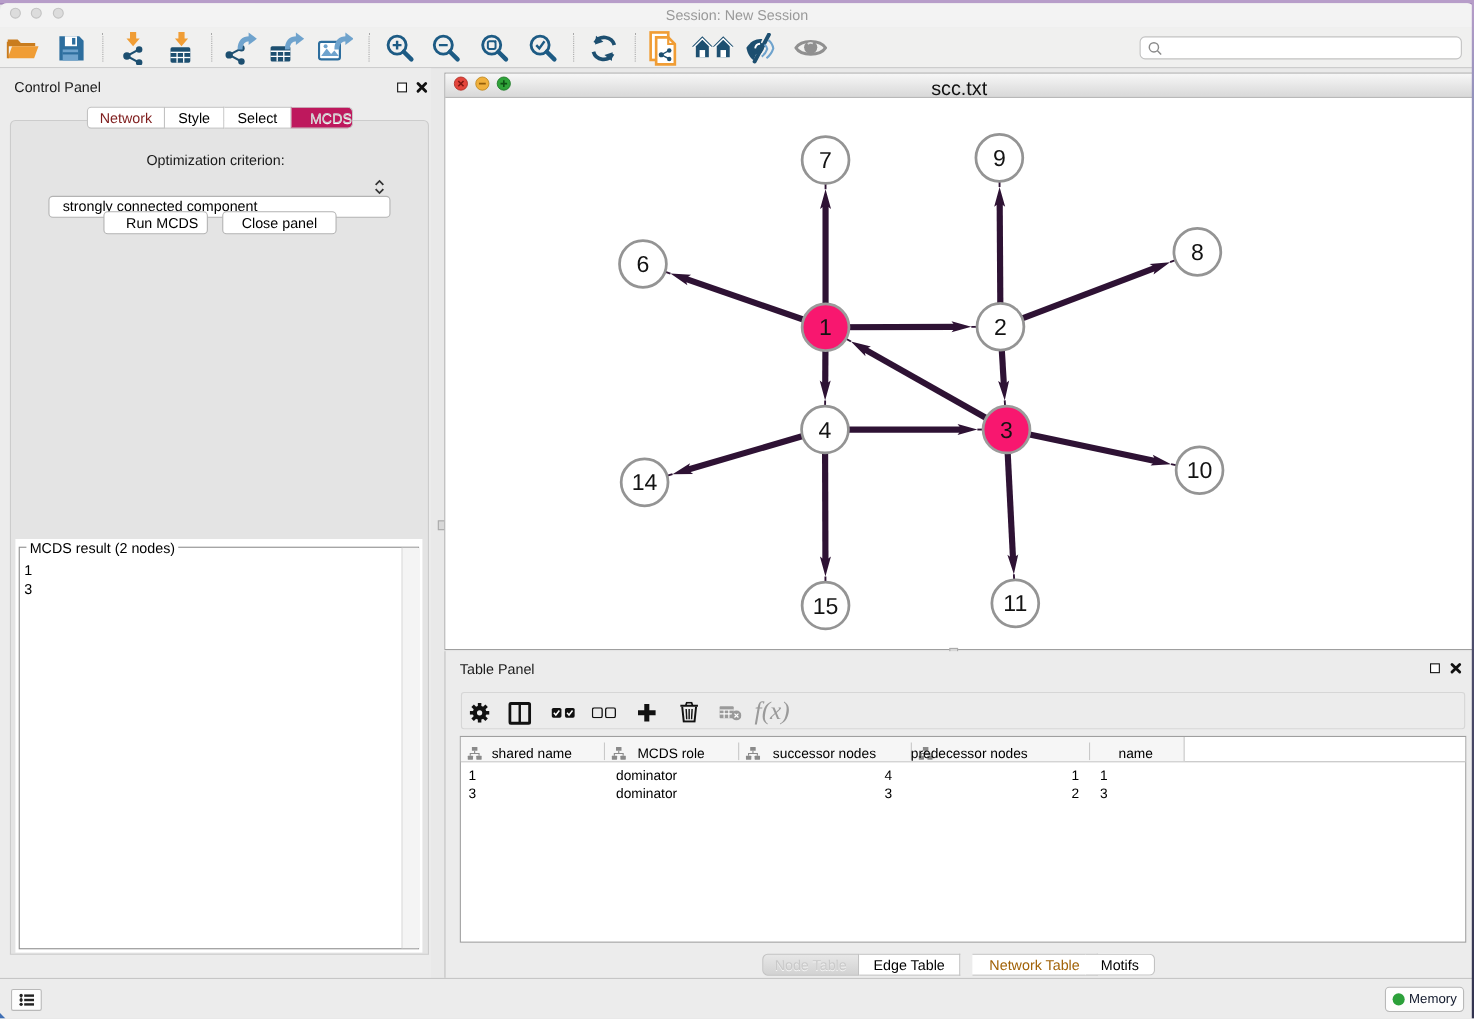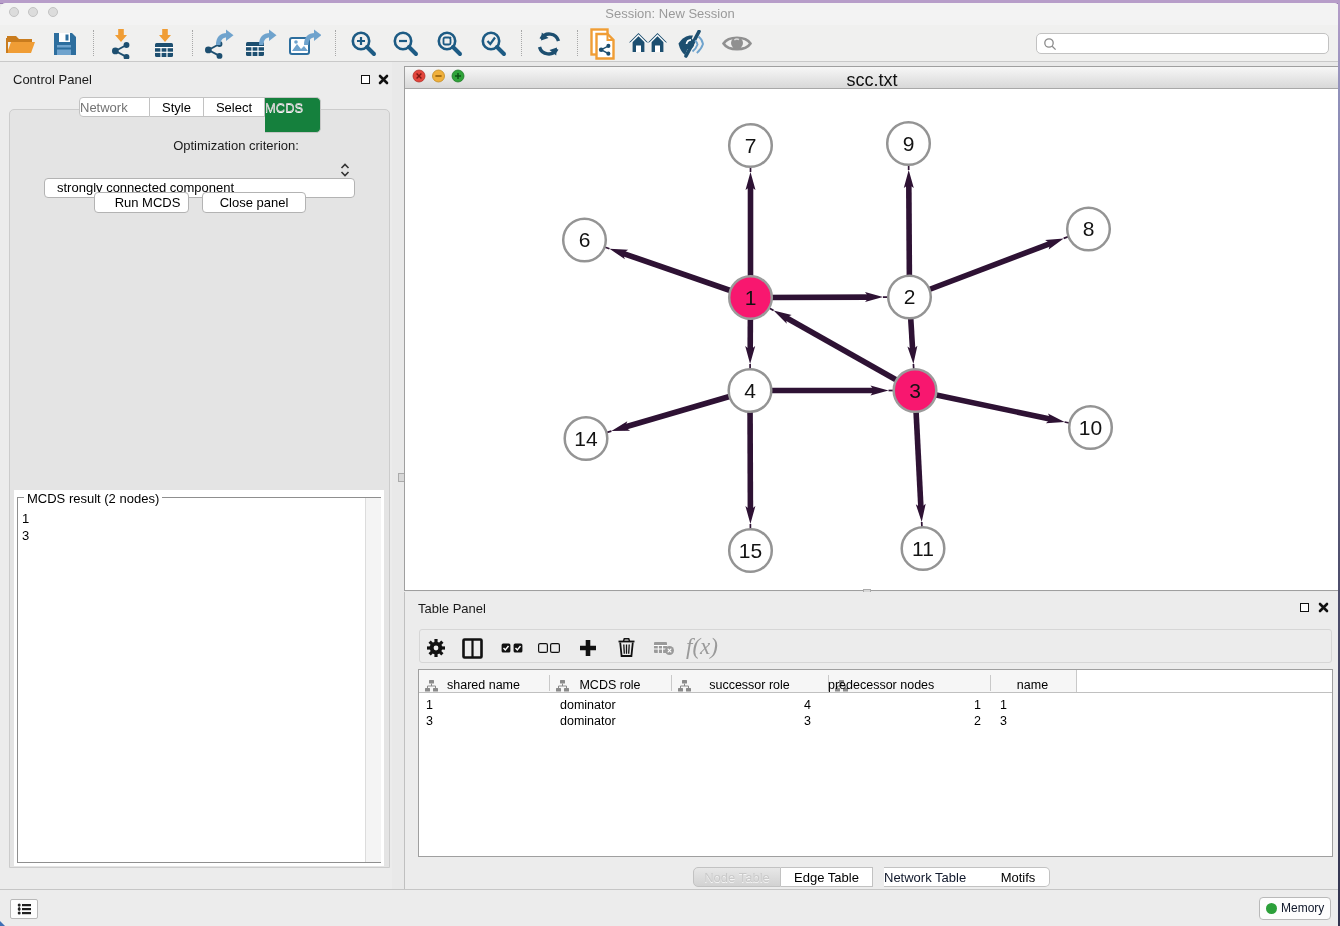--- a/index.html
+++ b/index.html
@@ -179,26 +179,26 @@
 <div class="abs" style="left:13px;top:72px;font-size:13px;color:#1a1a1a;">Control Panel</div>
 
 <div class="abs" style="left:361px;top:75px;width:9px;height:9px;border:1.5px solid #111;background:#fff;"></div>
 <svg class="abs" style="left:378px;top:74px" width="11" height="11" viewBox="0 0 11 11">
     <path d="M2,2 L9,9 M9,2 L2,9" stroke="#111" stroke-width="2.6" stroke-linecap="round"></path>
   </svg>
 
 <div class="abs" style="left:9px;top:109px;width:381px;height:759px;background:#e4e4e4;border:1px solid #cccccc;border-radius:5px 5px 0 0;"></div>
 
 <div class="abs" style="left:79px;top:97px;width:242px;height:20px;"></div>
-<div class="abs" style="left:79px;top:97px;width:71px;height:20px;background:#fff;border:1px solid #c2c2c2;border-radius:4px 0 0 4px;font-size:13px;line-height:19px;color:#737373;">Network</div>
+<div class="abs" style="left:79px;top:97px;width:71px;height:20px;background:#fff;border:1px solid #c2c2c2;border-radius:4px 0 0 4px;text-align:center;font-size:13px;line-height:19px;color:#7f1d1d;">Network</div>
 <div class="abs" style="left:150px;top:97px;width:54px;height:20px;background:#fff;border:1px solid #c2c2c2;border-left:none;text-align:center;font-size:13px;line-height:19px;color:#000;">Style</div>
 <div class="abs" style="left:204px;top:97px;width:61px;height:20px;background:#fff;border:1px solid #c2c2c2;border-left:none;text-align:center;font-size:13px;line-height:19px;color:#000;">Select</div>
-<div class="abs" style="left:265px;top:97px;width:56px;height:36px;background:#15803d;border:1px solid #c6c6c6;border-left:none;border-radius:0 5px 5px 0;text-align:left;font-size:13px;line-height:19px;color:#cbcbcb;text-shadow:0 1px 0 #fafafa;">MCDS</div>
-
-<div class="abs" style="left:0;top:138px;width:392px;height:14px;text-align:center;font-size:13px;color:#1a1a1a;margin-left:40px;">Optimization criterion:</div>
+<div class="abs" style="left:265px;top:97px;width:56px;height:20px;background:#be185d;border:1px solid #c6c6c6;border-left:none;border-radius:0 5px 5px 0;text-align:right;font-size:13px;line-height:19px;color:#cbcbcb;text-shadow:0 1px 0 #fafafa;">MCDS</div>
+
+<div class="abs" style="left:0;top:138px;width:392px;height:14px;text-align:center;font-size:13px;color:#1a1a1a;">Optimization criterion:</div>
 <div class="abs" style="left:44px;top:160px;width:311px;height:20px;background:#fff;border:1px solid #b3b3b3;border-radius:4px;font-size:13px;line-height:18px;color:#000;padding-left:12px;margin-top:18px;">strongly connected component</div>
 <svg class="abs" style="left:339px;top:163px" width="12" height="14" viewBox="0 0 12 14">
     <path d="M2.5,5 L6,1.5 L9.5,5" fill="none" stroke="#333" stroke-width="1.6"></path>
     <path d="M2.5,9 L6,12.5 L9.5,9" fill="none" stroke="#333" stroke-width="1.6"></path>
   </svg>
 <div class="abs" style="left:94px;top:192px;width:95px;height:21px;background:#fff;border:1px solid #b3b3b3;border-radius:4px;text-align:center;font-size:13px;line-height:19px;color:#000;padding-left:12px;">Run MCDS</div>
 <div class="abs" style="left:202px;top:192px;width:104px;height:21px;background:#fff;border:1px solid #b3b3b3;border-radius:4px;text-align:center;font-size:13px;line-height:19px;color:#000;">Close panel</div>
 
 <div class="abs" style="left:14px;top:490px;width:370px;height:376px;background:#fff;"></div>
 <div class="abs" style="left:17px;top:497px;width:364px;height:366px;border:1px solid #8f8f8f;"></div>
@@ -398,21 +398,21 @@
     </svg></div>
 <div class="abs" style="left:549px;top:678px;width:122px;text-align:center;font-size:12.5px;color:#000;">MCDS role</div>
 <div class="abs" style="left:678px;top:678px;"><svg width="13" height="12" viewBox="0 0 13 12">
       <g fill="#8a8a8a">
         <rect x="4" y="0" width="5" height="3.6" rx="0.5"></rect>
         <rect x="0" y="8" width="5" height="3.6" rx="0.5"></rect>
         <rect x="8" y="8" width="5" height="3.6" rx="0.5"></rect>
       </g>
       <path d="M6.5,3.6 L6.5,6 M2.5,8 L2.5,6 L10.5,6 L10.5,8" fill="none" stroke="#8a8a8a" stroke-width="1"></path>
     </svg></div>
-<div class="abs" style="left:671px;top:678px;width:157px;text-align:center;font-size:12.5px;color:#000;">successor role</div>
+<div class="abs" style="left:671px;top:678px;width:157px;text-align:center;font-size:12.5px;color:#000;">successor nodes</div>
 <div class="abs" style="left:835px;top:678px;"><svg width="13" height="12" viewBox="0 0 13 12">
       <g fill="#8a8a8a">
         <rect x="4" y="0" width="5" height="3.6" rx="0.5"></rect>
         <rect x="0" y="8" width="5" height="3.6" rx="0.5"></rect>
         <rect x="8" y="8" width="5" height="3.6" rx="0.5"></rect>
       </g>
       <path d="M6.5,3.6 L6.5,6 M2.5,8 L2.5,6 L10.5,6 L10.5,8" fill="none" stroke="#8a8a8a" stroke-width="1"></path>
     </svg></div>
 <div class="abs" style="left:828px;top:678px;width:162px;text-align:left;font-size:12.5px;color:#000;">predecessor nodes</div>
 <div class="abs" style="left:990px;top:678px;width:85px;text-align:center;font-size:12.5px;color:#000;">name</div>
@@ -422,21 +422,21 @@
 <div class="abs" style="left:870px;top:698px;width:111px;text-align:right;font-size:12.5px;">1</div>
 <div class="abs" style="left:1000px;top:698px;font-size:12.5px;">1</div>
 <div class="abs" style="left:426px;top:714px;font-size:12.5px;">3</div>
 <div class="abs" style="left:560px;top:714px;font-size:12.5px;">dominator</div>
 <div class="abs" style="left:708px;top:714px;width:103px;text-align:right;font-size:12.5px;">3</div>
 <div class="abs" style="left:870px;top:714px;width:111px;text-align:right;font-size:12.5px;">2</div>
 <div class="abs" style="left:1000px;top:714px;font-size:12.5px;">3</div>
 
 <div class="abs" style="left:693px;top:867px;width:88px;height:20px;background:linear-gradient(#e7e7e7,#d2d2d2);border:1px solid #c2c2c2;border-radius:5px 0 0 5px;text-align:center;font-size:13px;line-height:19px;color:#c9c9c9;text-shadow:0 1px 0 #f5f5f5;">Node Table</div>
 <div class="abs" style="left:781px;top:867px;width:92px;height:20px;background:#fff;border:1px solid #c2c2c2;border-left:none;text-align:center;font-size:13px;line-height:19px;color:#000;">Edge Table</div>
-<div class="abs" style="left:884px;top:867px;width:114px;height:20px;background:#fff;border:1px solid #c2c2c2;border-left:none;text-align:left;font-size:13px;line-height:19px;color:#0f172a;">Network Table</div>
+<div class="abs" style="left:884px;top:867px;width:114px;height:20px;background:#fff;border:1px solid #c2c2c2;border-left:none;text-align:center;font-size:13px;line-height:19px;color:#a16207;">Network Table</div>
 <div class="abs" style="left:987px;top:867px;width:63px;height:20px;background:#fff;border:1px solid #c2c2c2;border-left:none;border-radius:0 5px 5px 0;text-align:center;font-size:13px;line-height:19px;color:#000;">Motifs</div>
 
 <div class="abs" style="left:0;top:889px;width:1340px;height:37px;background:#ececec;border-top:1px solid #c6c6c6;"></div>
 <div class="abs" style="left:10px;top:899px;width:28px;height:20px;background:#fdfdfd;border:1px solid #b9b9b9;border-radius:2px;"></div>
 <svg class="abs" style="left:17px;top:903px" width="14" height="12" viewBox="0 0 14 12">
     <line x1="2.2" y1="1" x2="2.2" y2="11" stroke="#222" stroke-width="1" stroke-dasharray="1.5,1.2"></line>
     <g fill="#222">
       <circle cx="2.2" cy="2" r="1.5"></circle>
       <circle cx="2.2" cy="6" r="1.5"></circle>
       <circle cx="2.2" cy="10" r="1.5"></circle>

